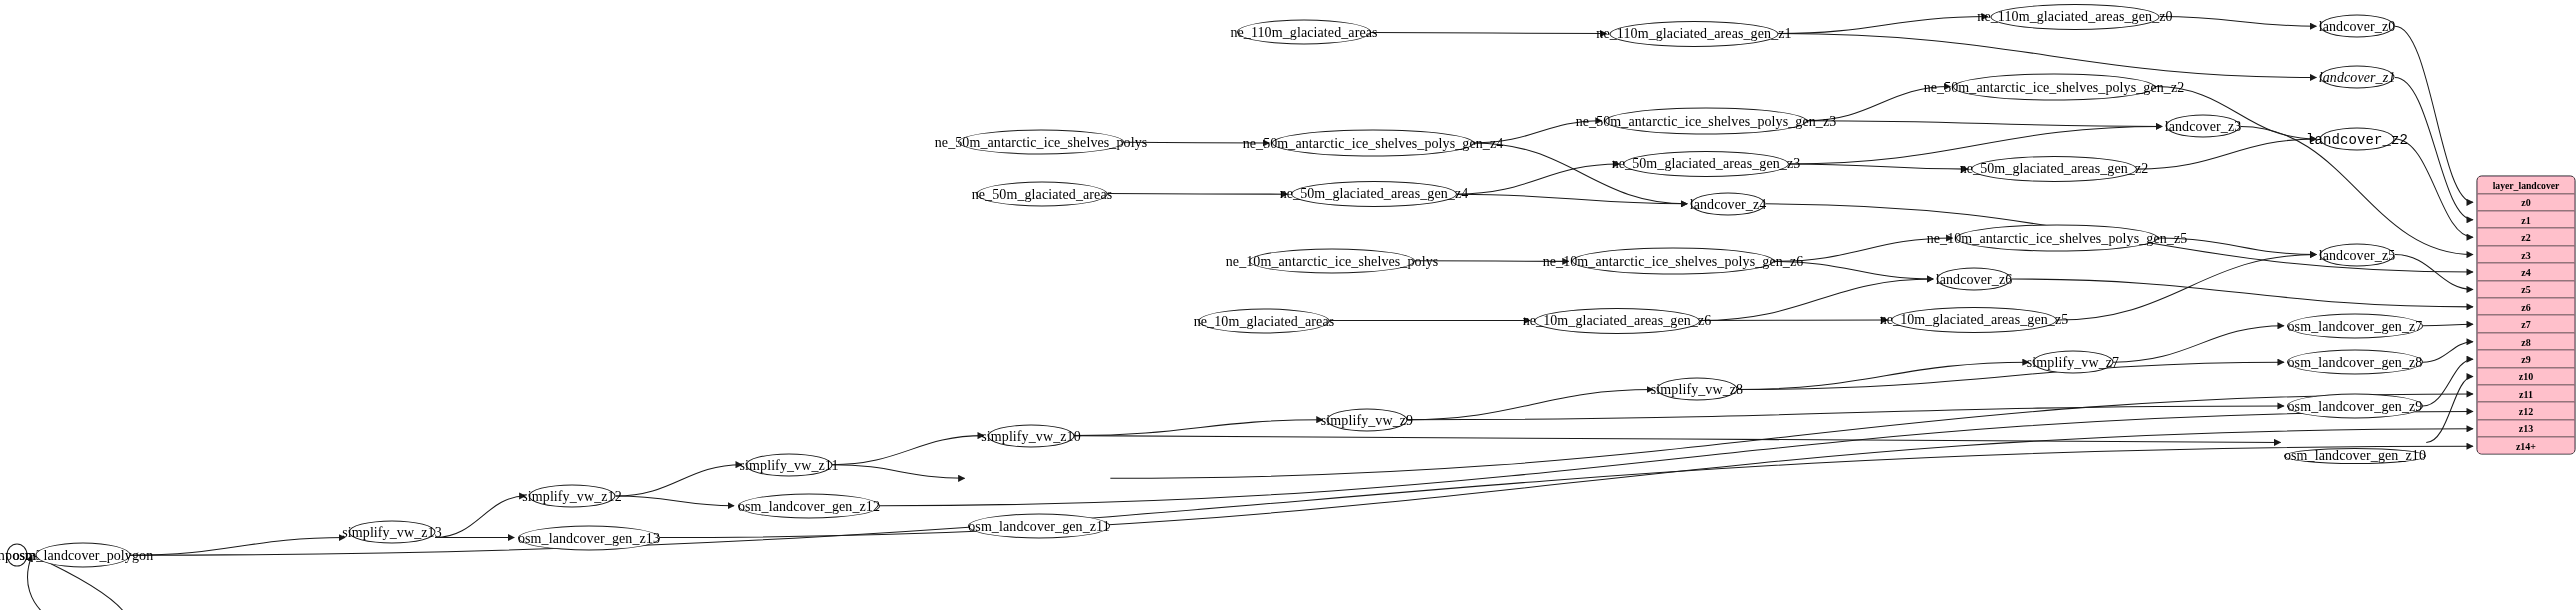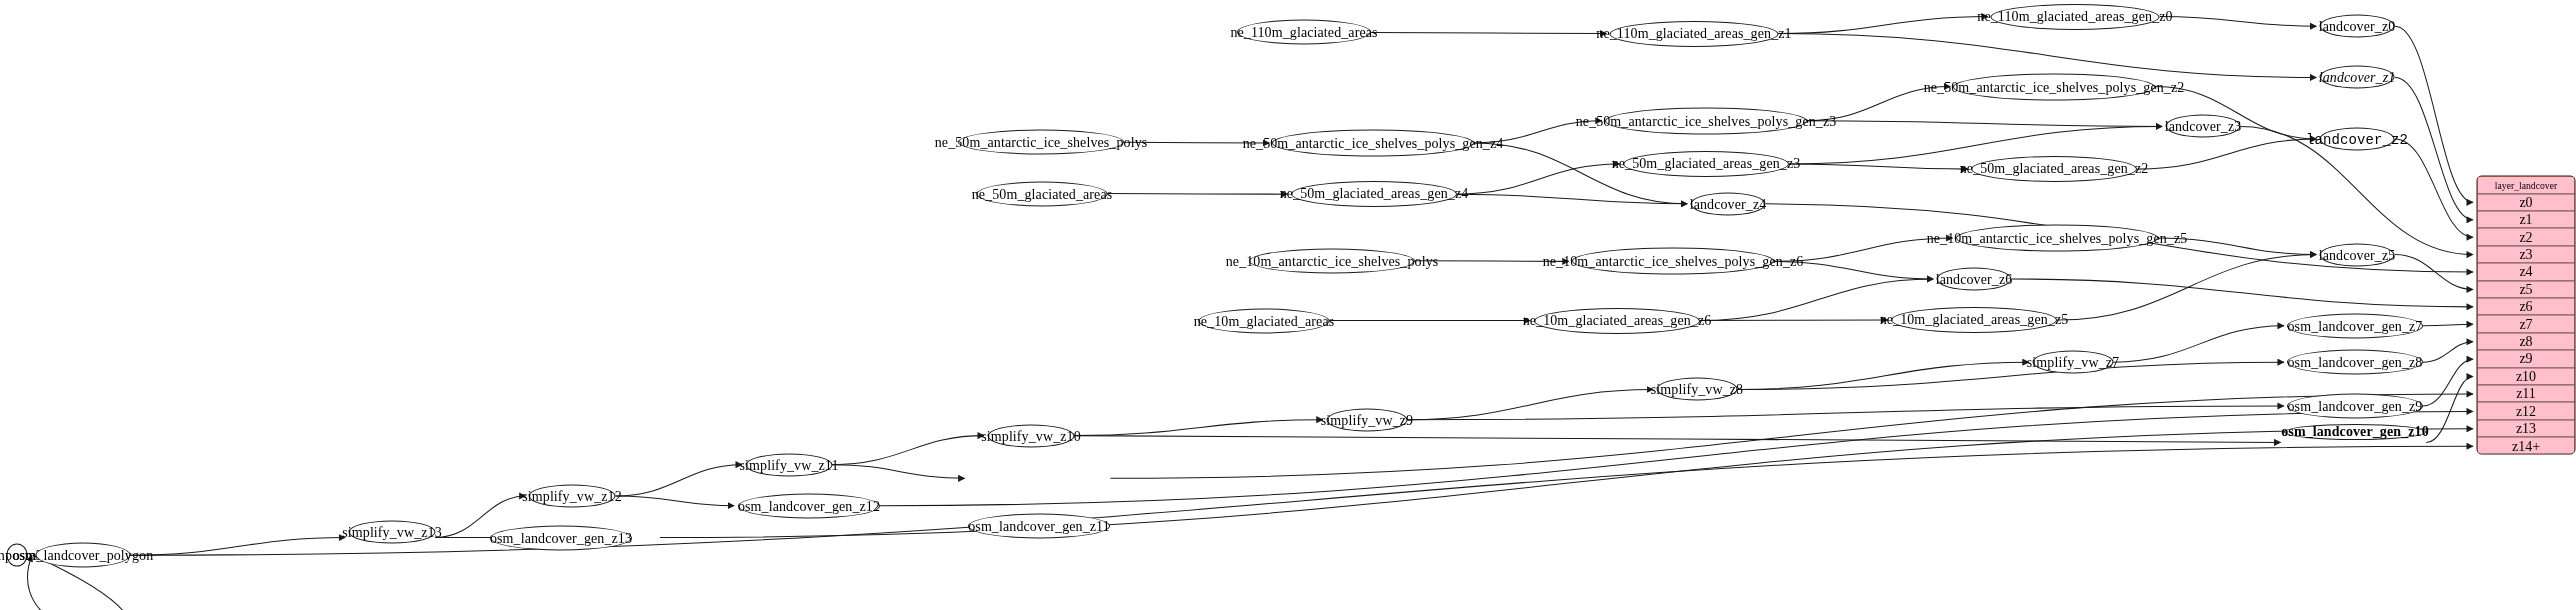--- a/index.html
+++ b/index.html
@@ -35,32 +35,33 @@
     white-space: nowrap;
     font-size: 14px;
     letter-spacing: 0.1px;
     transform: translate(-50%, -50%);
   }
   .legend-table {
     position: absolute;
     box-sizing: border-box;
     border: 0.9px solid #1a1a1a;
     border-radius: 5.1px;
-    background: #c2410c;
+    background: #f9a8d4;
     overflow: hidden;
     transform: translate(-50%, -50%);
+    font-weight: bold;
   }
   .legend-row {
     box-sizing: border-box;
     display: flex;
     align-items: center;
     justify-content: center;
     background: #ffc0cb;
     color: #000000;
-    font-size: 14px;
+    font-size: 10px;
     border-bottom: 0.8px solid #2b2b2b;
     height: 17.4px;
   }
   .legend-row.header {
     font-size: 9.7px;
     height: 17.7px;
   }
   .legend-row.last {
     border-bottom: none;
   }
@@ -219,39 +220,39 @@
       </div>
       <div class="node" style="left: 2355px; top: 406px; width: 136px; height: 25px;">
         <span>osm_landcover_gen_z9</span>
       </div>
       <div class="node" style="left: 1367px; top: 420px; width: 81px; height: 23px;">
         <span>simplify_vw_z9</span>
       </div>
       <div class="node" style="left: 1031px; top: 436px; width: 87px; height: 23px;">
         <span>simplify_vw_z10</span>
       </div>
-      <div class="node" style="left: 2355px; top: 432px; width: 142px; height: 16px; font-weight: bold;">
+      <div class="node" style="left: 2355px; top: 456px; width: 142px; height: 16px;">
         <span>osm_landcover_gen_z10</span>
       </div>
       <div class="node" style="left: 789px; top: 465px; width: 87px; height: 23px;">
         <span>simplify_vw_z11</span>
       </div>
       <div class="node" style="left: 1039px; top: 478px; width: 142px; height: 25px; margin-top: 48px;">
         <span>osm_landcover_gen_z11</span>
       </div>
       <div class="node" style="left: 572px; top: 496px; width: 87px; height: 23px;">
         <span>simplify_vw_z12</span>
       </div>
       <div class="node" style="left: 809px; top: 506px; width: 142px; height: 25px;">
         <span>osm_landcover_gen_z12</span>
       </div>
       <div class="node" style="left: 392px; top: 532px; width: 87px; height: 23px; text-align: center;">
         <span>simplify_vw_z13</span>
       </div>
-      <div class="node" style="left: 561px; top: 538px; width: 142px; height: 25px;">
+      <div class="node" style="left: 589px; top: 538px; width: 142px; height: 25px;">
         <span>osm_landcover_gen_z13</span>
       </div>
       <div class="node" style="left: 16.5px; top: 555px; width: 21px; height: 23px;">
         <span>imposm3</span>
       </div>
       <div class="node" style="left: 83px; top: 555px; width: 95px; height: 25px;">
         <span>osm_landcover_polygon</span>
       </div>
     </div>
 <div class="legend-table" style="left: 2526px; top: 315px; width: 99px; height: 279px;">

